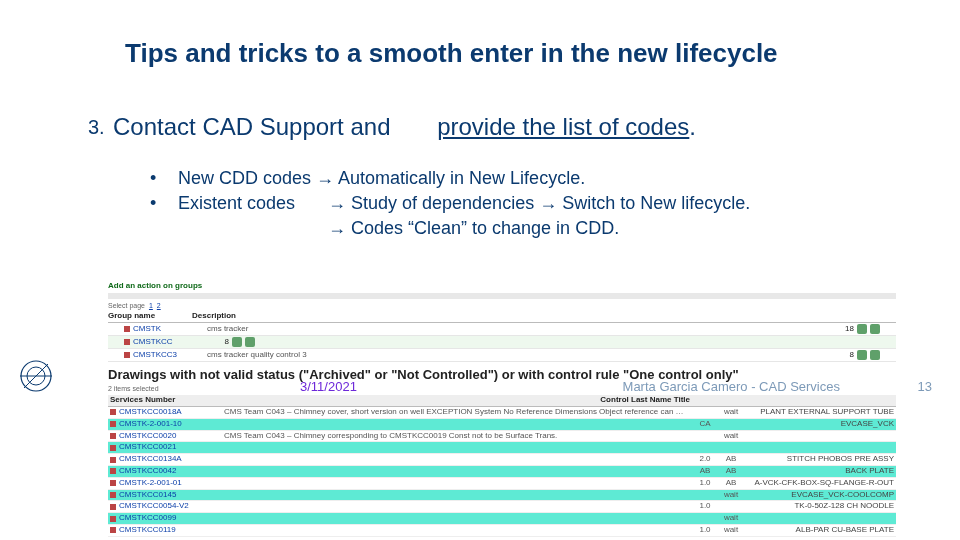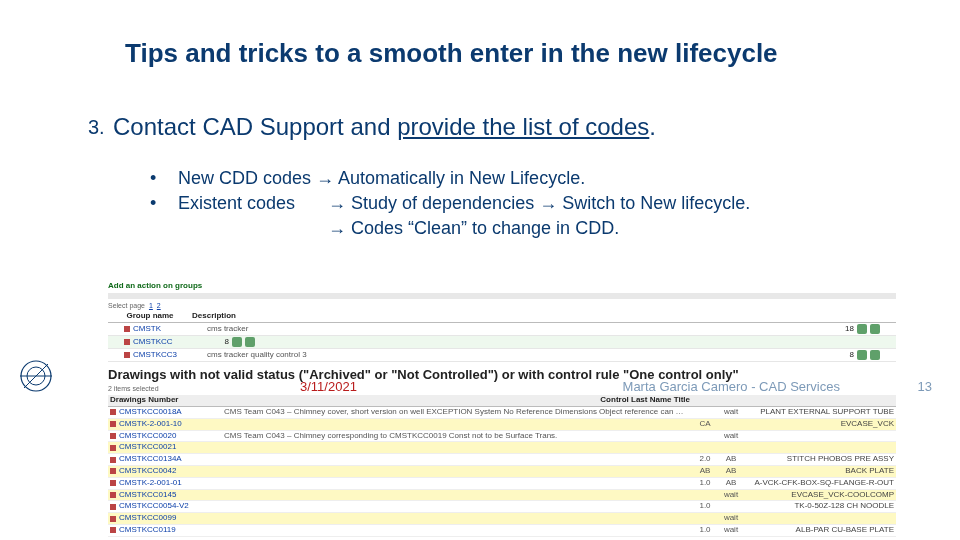--- a/index.html
+++ b/index.html
@@ -2,54 +2,54 @@
 <html><head>
 <meta charset="utf-8">
 <style>
   * { box-sizing: border-box; margin: 0; padding: 0; }
   html, body { width: 960px; height: 540px; font-family: Arial, Helvetica, sans-serif; background: #fff; color: #222; overflow: hidden; }
   .slide { position: relative; width: 960px; height: 412px; }
 
   .title { position: absolute; left: 125px; top: 38px; font-size: 26px; font-weight: 700; color: #0b3a6f; }
   .list-no { position: absolute; left: 88px; top: 116px; font-size: 20px; color: #0b3a6f; }
   .heading { position: absolute; left: 113px; top: 113px; font-size: 24px; color: #0b3a6f; }
-  .heading .ul { text-decoration: underline; }
+  .heading .ul { text-decoration: underline; margin-left: 40px; }
 
   .bullets { position: absolute; left: 150px; top: 168px; font-size: 18px; color: #0b3a6f; }
   .bullets .row { display: flex; margin-bottom: 4px; }
   .bullets .dot { width: 28px; color: #0b3a6f; }
   .bullets .indent { margin-left: 28px; }
   .bullets .pad { display:inline-block; width: 150px; }
 
   .fig { position: absolute; left: 108px; top: 282px; width: 788px; font-size: 8px; line-height: 1.1; }
   .fig .add { color: #106a1a; font-weight: 700; margin-bottom: 2px; }
   .fig .bar { background: #e8e8e8; height: 6px; margin: 2px 0 3px 0; }
   .fig .hdr { display:flex; font-weight:700; border-bottom:1px solid #bbb; padding:1px 0; }
-  .fig .hdr span:nth-child(1){ width:84px;text-align:center;} .fig .hdr span:nth-child(2){ flex:1;}
+  .fig .hdr span:nth-child(1){ width:84px;} .fig .hdr span:nth-child(2){ flex:1;}
   .fig .grp { display:flex; align-items:center; padding:1px 16px; border-bottom:1px solid #e6e6e6; }
   .fig .grp.even { background:#eef8ee; }
   .fig .sq { width:6px; height:6px; background:#b44; margin-right:3px; }
   .fig .gname { color:#0a3ea8; width:74px; }
   .fig .gdesc { flex:1; color:#555; }
   .fig .gn { width:22px; text-align:right; }
   .fig .ic { width:10px; height:10px; margin-left:3px; background:#5fa06a; border-radius:2px; }
   .fig .sect { font-weight:700; margin:6px 0 2px 0; font-size:13px; }
   .fig .tiny { font-size:7px; color:#666; margin-bottom:3px; }
   .fig .thd { display:flex; font-weight:700; border-bottom:1px solid #bbb; background:#eee; padding:1px 2px; }
   .fig .thd span:nth-child(1){ width:420px;} .fig .thd span:nth-child(2){ width:160px; text-align:right;}
   .fig .drw { display:flex; align-items:center; padding:1px 2px; border-bottom:1px solid #eee; }
-  .fig .drw.even { background:#fef9c3; }
+  .fig .drw.even { background:#5eead4; }
   .fig .drw .dn { color:#0a3ea8; width:105px; }
   .fig .drw .dd { flex:1; color:#555; white-space:nowrap; overflow:hidden; text-overflow:ellipsis; }
   .fig .drw .c1 { width:26px; text-align:center; color:#555; }
   .fig .drw .c2 { width:26px; text-align:center; color:#555; }
   .fig .drw .tt { width:150px; text-align:right; color:#444; white-space:nowrap; overflow:hidden; }
 
   .footer-logo { position:absolute; left:18px; bottom:14px; }
-  .footer-date { position:absolute; left:300px; bottom:18px; font-size:13px; color:#b91c1c; }
+  .footer-date { position:absolute; left:300px; bottom:18px; font-size:13px; color:#6d28d9; }
   .footer-author { position:absolute; right:120px; bottom:18px; font-size:13px; color:#7d9ab8; }
   .footer-pn { position:absolute; right:28px; bottom:18px; font-size:13px; color:#7d9ab8; }
 </style>
 </head>
 <body>
 
 <div class="slide">
 
   <div class="title">Tips and tricks to a smooth enter in the new lifecycle</div>
 
@@ -107,21 +107,21 @@
         <span class="gname">CMSTKCC3</span>
         <span class="gdesc">cms tracker quality control 3</span>
         <span class="gn">8</span>
         <div class="ic"></div>
         <div class="ic"></div>
       </div>
 
     <div class="sect">Drawings with not valid status ("Archived" or "Not Controlled") or with control rule "One control only"</div>
     <div class="tiny">2 items selected</div>
     <div class="thd">
-      <span>Drawings Number</span>
+      <span>Services Number</span>
       <span>Control  Last Name  Title</span>
     </div>
     <div id="drw-rows">
         <div class="drw">
           <div class="sq"></div>
           <span class="dn">CMSTKCC0018A</span>
           <span class="dd">CMS Team C043 – Chimney cover, short version on well EXCEPTION System No Reference Dimensions Object reference can …</span>
           <span class="c1"></span>
           <span class="c2">wait</span>
           <span class="tt">PLANT EXTERNAL SUPPORT TUBE</span>

